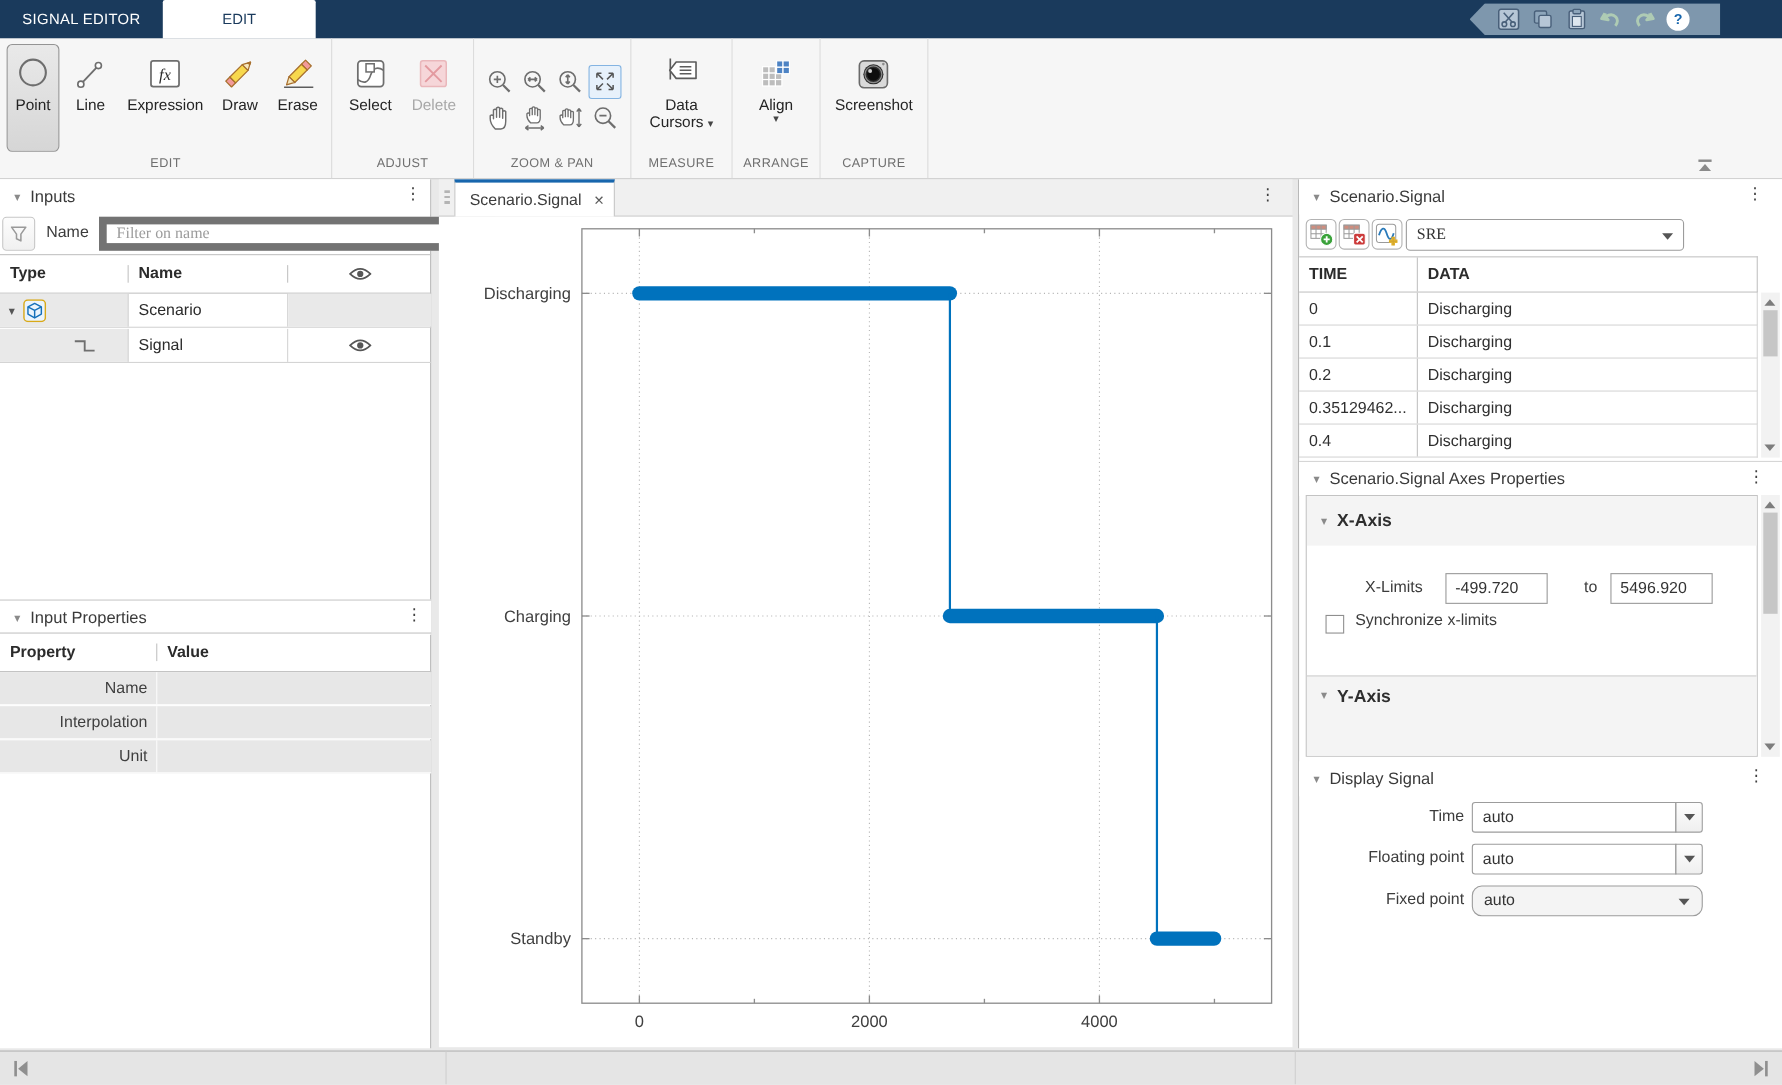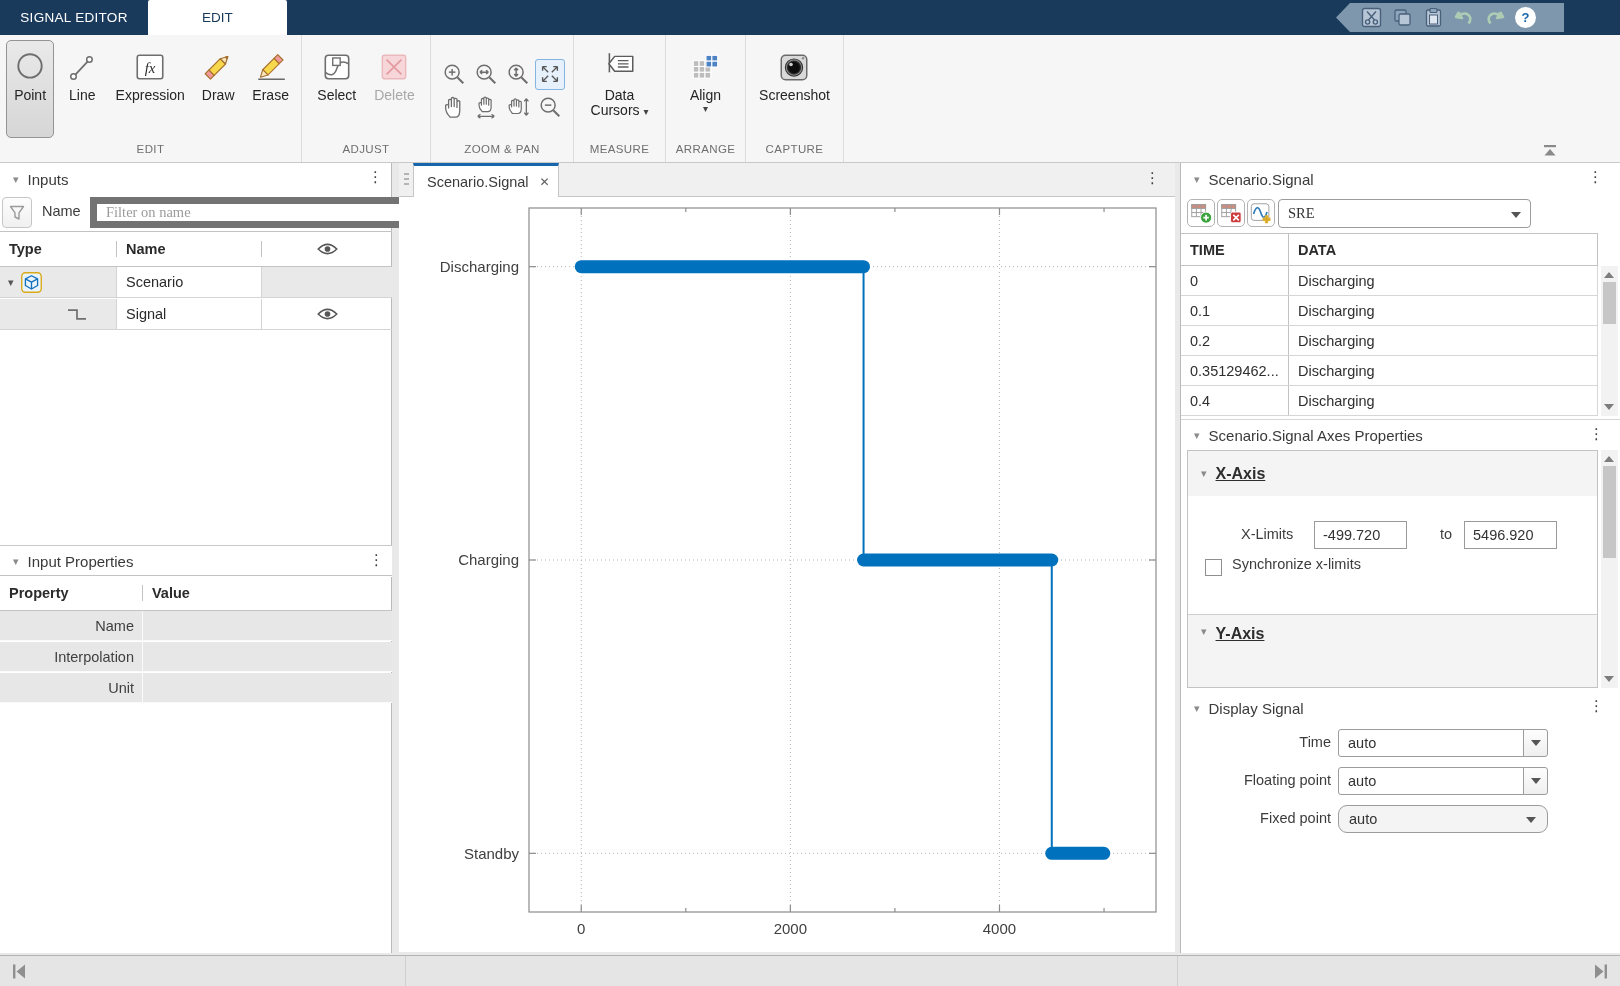--- a/index.html
+++ b/index.html
@@ -112,21 +112,21 @@
               border-bottom:1px solid #d6d6d6; border-right:1px solid #d6d6d6; }
   .sb-v { position:absolute; width:17px; background:#f2f2f2; }
   .sb-arrow { position:absolute; left:3px; width:0; height:0; border-left:5px solid transparent; border-right:5px solid transparent; }
   .sb-up { border-bottom:6px solid #7d7d7d; }
   .sb-dn { border-top:6px solid #7d7d7d; }
   .sb-thumb { position:absolute; left:2px; width:13px; background:#c6c6c6; }
 
   .axes-box { position:absolute; left:6px; top:287px; width:411px; height:238px; border:1px solid #c3c3c3;
               background:#fff; overflow:hidden; }
   .sec-hdr { display:flex; align-items:center; background:#f4f4f4; }
-  .sec-hdr .st { font-weight:bold; font-size:16px; color:#2e2e2e;text-decoration:underline; }
+  .sec-hdr .st { font-weight:bold; font-size:16px; color:#2e2e2e; }
   .xlim-row { position:absolute; left:0; top:70px; width:100%; height:28px; font-size:14.5px; color:#3c3c3c; }
   .lim-input { position:absolute; top:0; height:28px; border:1px solid #9a9a9a; font-family:inherit; font-size:14.5px;
                padding-left:8px; color:#333; width:93px; outline:none; background:#fff; }
   .chk { position:absolute; left:17px; top:108px; width:17px; height:17px; border:1px solid #8f8f8f; background:#fff; }
   .chk-lbl { position:absolute; left:44px; top:104px; width:140px; font-size:14.5px; line-height:19px; color:#3c3c3c; }
 
   .df-row { position:absolute; width:440px; height:28px; font-size:14.5px; color:#3c3c3c; }
   .df-lbl { position:absolute; left:0; top:5px; width:150px; text-align:right; }
   .df-field { position:absolute; left:157px; top:0; width:186px; height:28px; border:1px solid #9c9c9c;
               border-radius:3px 0 0 3px; background:#fff; display:flex; align-items:center; padding-left:9px; color:#333; }

